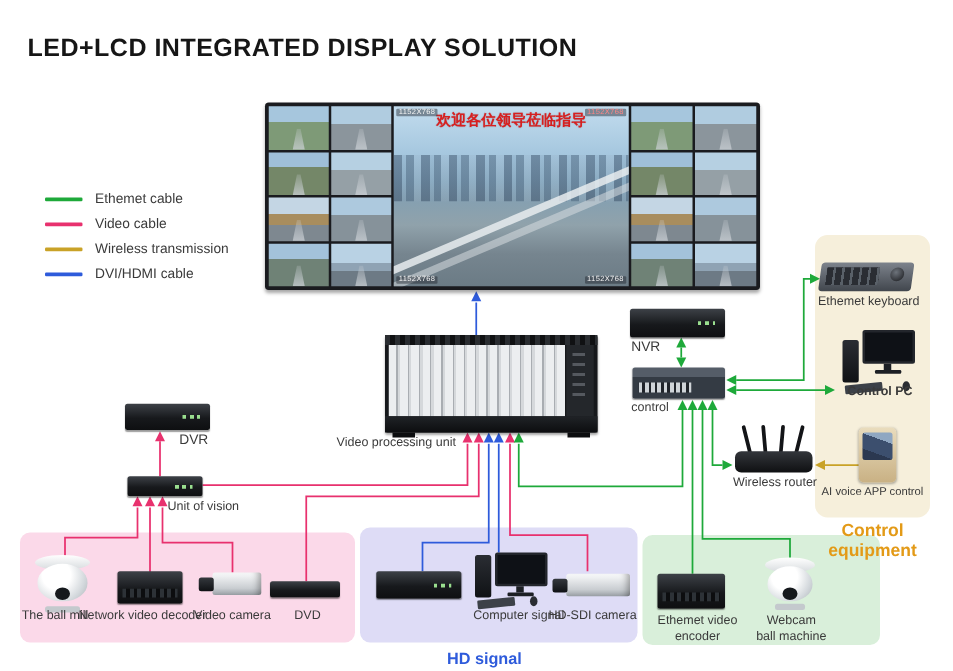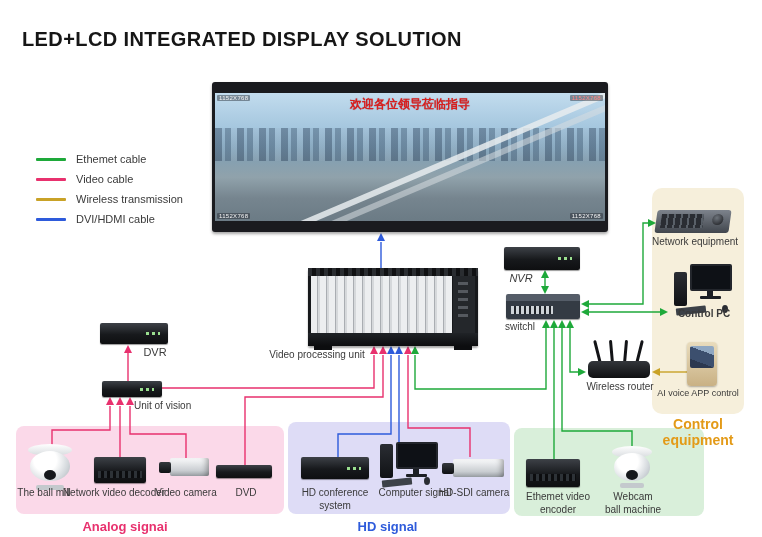--- a/index.html
+++ b/index.html
@@ -9,21 +9,21 @@
   
   #title{left:22px;top:12px;font-size:20px;font-weight:bold;color:#161616;letter-spacing:.4px;}
   
   .legend-row{left:36px;height:14px;display:flex;align-items:center;}
   .legend-swatch{width:30px;height:3px;border-radius:1px;}
   .legend-label{margin-left:10px;font-size:11px;color:#3a3a3a;}
   .c-green{background:#1ea93a;} .c-pink{background:#e8316e;}
   .c-gold{background:#c9a227;} .c-blue{background:#2e5bdb;}
   
   #wall{left:212px;top:66px;width:396px;height:150px;background:#1a1b1f;border-radius:3px;
-        padding:3px;box-sizing:border-box;display:flex;gap:2px;box-shadow:0 2px 3px rgba(0,0,0,.35);flex-direction:column;}
+        padding:3px;box-sizing:border-box;display:flex;gap:2px;box-shadow:0 2px 3px rgba(0,0,0,.35);}
   .wgrid{display:grid;grid-template-columns:1fr 1fr;grid-template-rows:repeat(4,1fr);gap:2px;width:98px;}
   .wcell{position:relative;overflow:hidden;background:linear-gradient(180deg,#aac7de 0 38%,#8d9aa2 38% 55%,#75828b 55% 100%);}
   .wcell::after{content:"";position:absolute;bottom:0;left:0;width:100%;height:68%;
         background:linear-gradient(to top,rgba(205,210,215,.75),rgba(205,210,215,0));
         clip-path:polygon(40% 100%,60% 100%,53% 30%,47% 30%);}
   .wgrid .wcell:nth-child(1){background:linear-gradient(180deg,#a6c6dd 0 36%,#7e9a77 36% 100%);}
   .wgrid .wcell:nth-child(2){background:linear-gradient(180deg,#b0cce0 0 40%,#8b959c 40% 100%);}
   .wgrid .wcell:nth-child(3){background:linear-gradient(180deg,#9fbfd8 0 34%,#748768 34% 100%);}
   .wgrid .wcell:nth-child(4){background:linear-gradient(180deg,#b6d0e2 0 42%,#95a0a6 42% 100%);}
   .wgrid .wcell:nth-child(5){background:linear-gradient(180deg,#c4d6e4 0 38%,#a88d5e 38% 62%,#7e8890 62% 100%);}
@@ -244,35 +244,35 @@
     <div class="foot" style="right:6px;"></div>
   </div>
   <div class="abs lbl dev-label" style="left:264px;top:333px;width:106px;">Video processing unit</div>
 
   <div class="abs dev blackbox dots" style="left:100px;top:307px;width:68px;height:21px;"></div>
   <div class="abs lbl dev-label" style="left:138px;top:330px;width:34px;font-size:11px;">DVR</div>
   <div class="abs dev blackbox dots" style="left:102px;top:365px;width:60px;height:16px;"></div>
   <div class="abs lbl dev-label" style="left:134px;top:384px;width:80px;text-align:left;">Unit of vision</div>
 
   <div class="abs dev blackbox dots" style="left:504px;top:231px;width:76px;height:23px;"></div>
-  <div class="abs lbl dev-label" style="left:505px;top:256px;width:32px;text-align:center;font-size:11px;font-style:italic;">NVR</div>
+  <div class="abs lbl dev-label" style="left:505px;top:256px;width:32px;text-align:left;font-size:11px;">NVR</div>
   <div id="switch" class="abs dev"></div>
-  <div class="abs lbl dev-label" style="left:505px;top:305px;width:46px;text-align:left;">switchl</div>
+  <div class="abs lbl dev-label" style="left:505px;top:305px;width:46px;text-align:left;">control</div>
 
   <div id="router" class="abs dev">
     <div class="ant" style="left:8px;transform:rotate(-14deg);"></div>
     <div class="ant" style="left:22px;transform:rotate(-5deg);"></div>
     <div class="ant" style="left:36px;transform:rotate(5deg);"></div>
     <div class="ant" style="left:50px;transform:rotate(14deg);"></div>
     <div class="body"></div>
   </div>
   <div class="abs lbl dev-label" style="left:574px;top:365px;width:92px;">Wireless router</div>
 
   <div id="keyboard" class="abs dev"></div>
-  <div class="abs lbl dev-label" style="left:650px;top:220px;width:90px;">Network equipment</div>
+  <div class="abs lbl dev-label" style="left:650px;top:220px;width:90px;">Ethemet keyboard</div>
 
   <div class="abs dev pc" style="left:674px;top:248px;width:62px;height:50px;">
     <div class="tower"></div>
     <div class="monitor"></div>
     <div class="stand"></div>
     <div class="base"></div>
     <div class="kb"></div>
     <div class="mouse"></div>
   </div>
   <div class="abs lbl dev-label" style="left:666px;top:292px;width:76px;font-weight:bold;">Control PC</div>
@@ -294,24 +294,22 @@
 
   <div class="abs dev boxcam" style="left:159px;top:440px;width:50px;height:24px;">
     <div class="body"></div>
     <div class="lens"></div>
   </div>
   <div class="abs lbl dev-label" style="left:154px;top:471px;width:64px;">Video camera</div>
 
   <div class="abs dev blackbox" style="left:216px;top:449px;width:56px;height:13px;"></div>
   <div class="abs lbl dev-label" style="left:226px;top:471px;width:40px;">DVD</div>
 
-  <div class="abs lbl grp-title" style="left:55px;top:503px;width:140px;color:#e8316e;">Analog signai</div>
 
   <div class="abs dev blackbox dots" style="left:301px;top:441px;width:68px;height:22px;"></div>
-  <div class="abs lbl dev-label" style="left:286px;top:471px;width:98px;">HD conference system</div>
 
   <div class="abs dev pc" style="left:380px;top:426px;width:58px;height:44px;">
     <div class="tower"></div>
     <div class="monitor"></div>
     <div class="stand"></div>
     <div class="base"></div>
     <div class="kb"></div>
     <div class="mouse"></div>
   </div>
   <div class="abs lbl dev-label" style="left:378px;top:471px;width:74px;">Computer signal</div>

